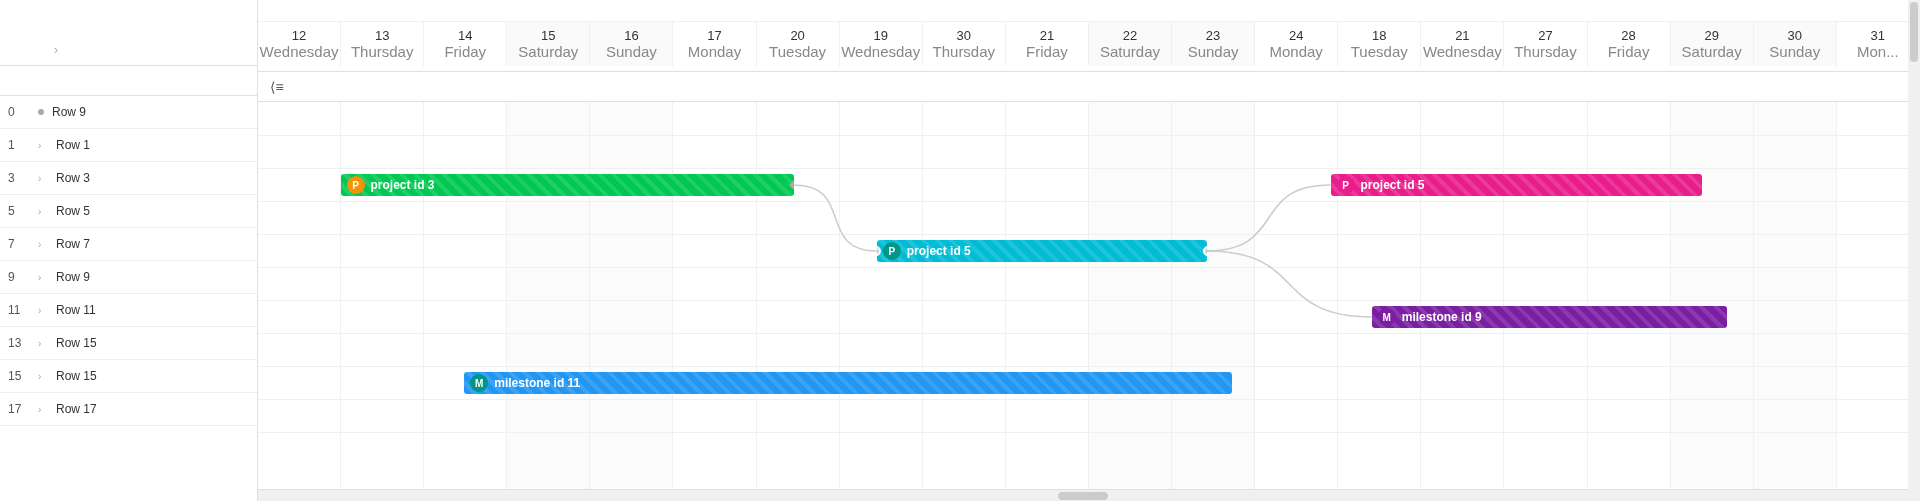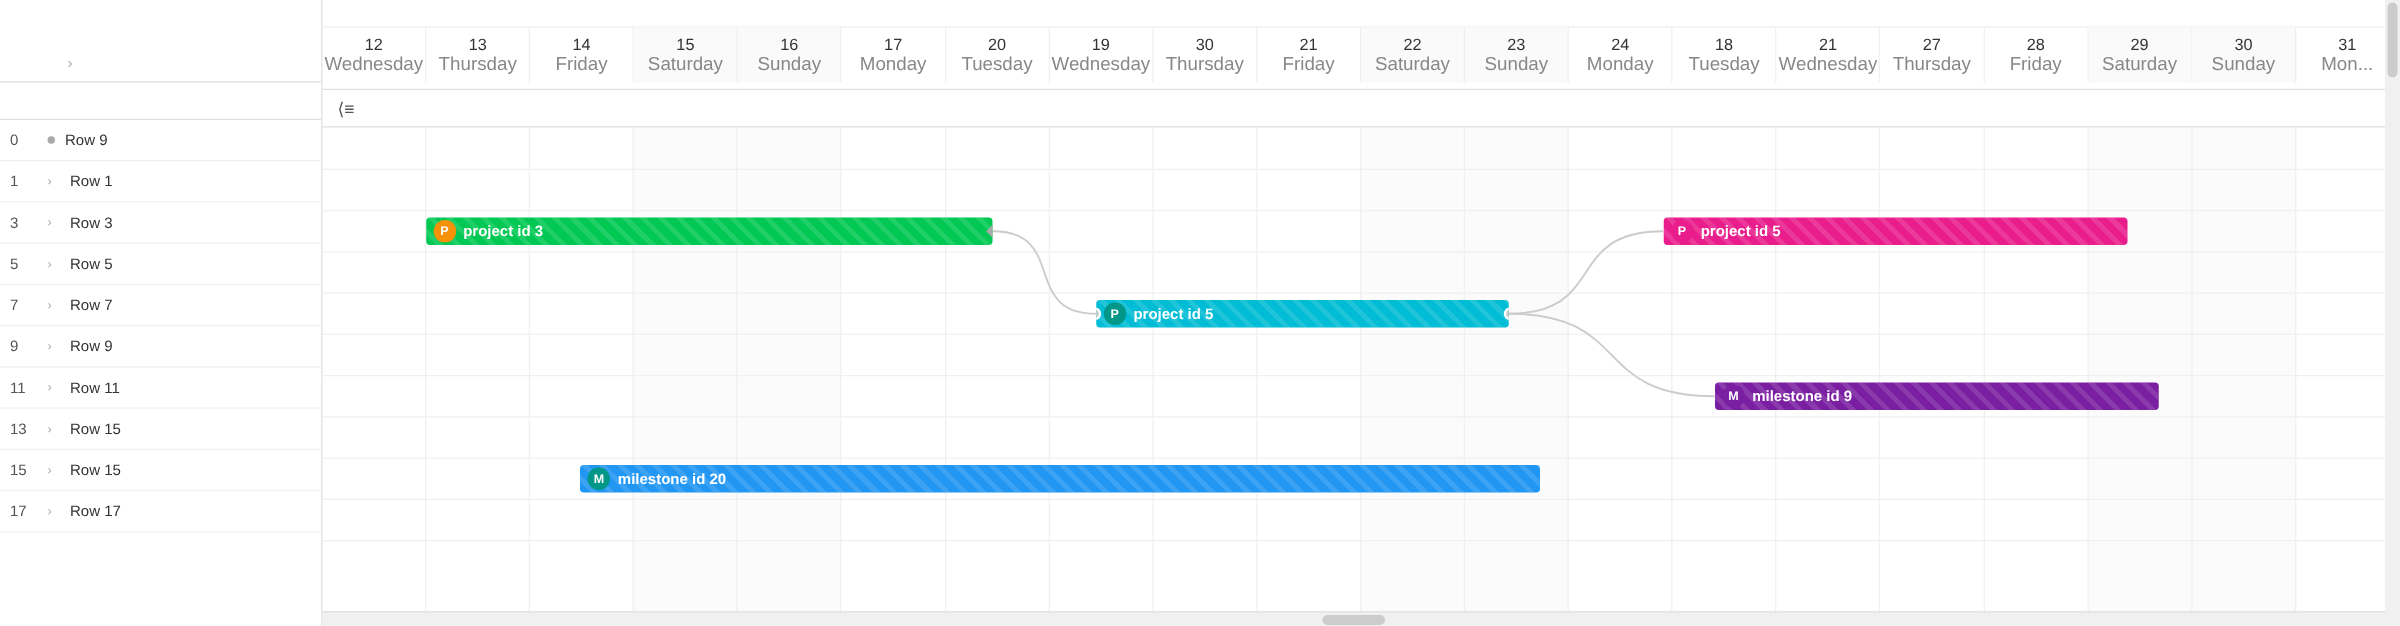--- a/index.html
+++ b/index.html
@@ -575,21 +575,21 @@
             <div class="bar-stripe"></div>
             <div class="bar-label-wrapper">
               <div class="bar-badge purple">M</div>
               <span class="bar-text">milestone id 9</span>
             </div>
           </div>
           <div class="bar" style="left: 206.25px; top: 270px; width: 767.25px; background-color: rgb(33, 150, 243);">
             <div class="bar-stripe"></div>
             <div class="bar-label-wrapper">
               <div class="bar-badge teal">M</div>
-              <span class="bar-text">milestone id 20</span>
+              <span class="bar-text">milestone id 11</span>
             </div>
           </div>
         </div>
     </div>
 
     <div class="h-scrollbar">
       <div class="h-scrollbar-thumb"></div>
     </div>
   </div>
 

